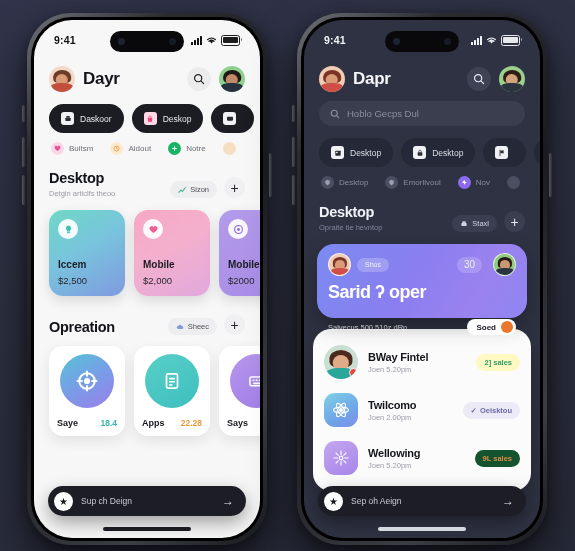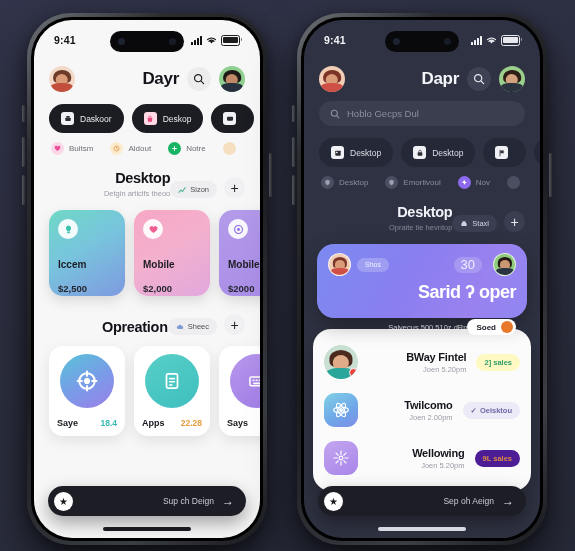--- a/index.html
+++ b/index.html
@@ -3,21 +3,21 @@
 <meta charset="utf-8">
 <style>
   html,body{margin:0;padding:0;}
   body{
     width:575px;height:551px;overflow:hidden;
     background:#2e3142;
     font-family:"Liberation Sans", sans-serif;
     -webkit-font-smoothing:antialiased;
   }
   .canvas{position:relative;width:575px;height:551px;
-    background:linear-gradient(160deg,#31344a 0%,#2b2e3e 55%,#272a38 100%);text-align:right;}
+    background:linear-gradient(160deg,#31344a 0%,#2b2e3e 55%,#272a38 100%);}
 
   
   .phone{position:absolute;border-radius:44px;
      background:linear-gradient(135deg,#6f7378 0%,#2a2c30 18%,#1a1b1f 50%,#3b3e43 82%,#18191d 100%);
      padding:4px;
      box-shadow:0 22px 45px rgba(0,0,0,.55), 0 4px 14px rgba(0,0,0,.4);}
   .phone-inner{position:relative;width:100%;height:100%;border-radius:41px;overflow:hidden;
      background:#000;}
   .screen{position:absolute;inset:3px;border-radius:38px;overflow:hidden;}
   .screen.light{background:#f7f7f8;}
@@ -113,21 +113,21 @@
   .light .plus{background:#f0f0f2;color:#25262c;}
   .dark .plus{background:#3b3e50;color:#e6e8f1;}
 
   
   .cards{display:flex;gap:9px;padding:12px 0 0 15px;}
   .card{width:76px;height:86px;border-radius:14px;flex:none;position:relative;
      padding:9px;box-sizing:border-box;box-shadow:0 5px 13px rgba(0,0,0,.12);}
   .card .badge{width:20px;height:20px;border-radius:50%;background:rgba(255,255,255,.92);
      display:flex;align-items:center;justify-content:center;}
   .card .ctitle{position:absolute;left:9px;bottom:26px;font-size:10px;font-weight:bold;color:#1b1c22;}
-  .card .cval{position:absolute;left:9px;bottom:2px;font-size:9.5px;font-weight:bold;color:#26272e;}
+  .card .cval{position:absolute;left:9px;bottom:10px;font-size:9.5px;font-weight:normal;color:#26272e;}
 
   
   .opcards{display:flex;gap:9px;padding:11px 0 0 15px;}
   .opcard{width:76px;height:90px;border-radius:14px;background:#fff;flex:none;
      box-shadow:0 5px 14px rgba(0,0,0,.09);padding:8px;box-sizing:border-box;
      display:flex;flex-direction:column;align-items:center;}
   .opcircle{width:54px;height:54px;border-radius:50%;display:flex;align-items:center;justify-content:center;}
   .oprow{margin-top:auto;width:100%;display:flex;align-items:center;justify-content:space-between;}
   .oplabel{font-size:9px;font-weight:bold;color:#17181e;}
   .opval{font-size:8.5px;font-weight:bold;}
@@ -146,21 +146,21 @@
   .dark .homebar{background:#d7d9e2;}
 
   
   .hero{margin:12px 13px 0 13px;height:74px;border-radius:17px;position:relative;
      background:linear-gradient(120deg,#7b8af0 0%,#8a7ef0 45%,#9a82ef 75%,#8f86f2 100%);
      padding:9px 11px;box-sizing:border-box;box-shadow:0 8px 20px rgba(0,0,0,.3);}
   .hero-top{display:flex;align-items:center;gap:6px;}
   .hero-pill{height:14px;border-radius:8px;background:rgba(255,255,255,.22);color:#eef0ff;
      font-size:7px;display:flex;align-items:center;padding:0 8px;}
   .hero-30{height:16px;border-radius:8px;background:rgba(255,255,255,.18);color:#eef0ff;
-     font-size:13px;display:flex;align-items:center;padding:0 7px;margin-left:auto;}
+     font-size:10px;display:flex;align-items:center;padding:0 7px;margin-left:auto;}
   .hero-title{margin:6px 0 0 0;font-size:18px;font-weight:bold;color:#fff;letter-spacing:-.5px;}
   .hero-bottom{display:flex;align-items:center;margin-top:16px;}
   .hero-sub{font-size:7.5px;color:rgba(255,255,255,.72);flex:1;}
   .hero-cta{height:16px;border-radius:9px;background:#fff;display:flex;align-items:center;gap:5px;
      padding:0 3px 0 9px;font-size:8px;font-weight:bold;color:#20212a;}
   .hero-cta .odot{width:12px;height:12px;border-radius:50%;background:#e8792c;}
 
   .listpanel{margin:11px 9px 0 9px;background:#fbfbfc;border-radius:18px;padding:9px 11px;
      box-shadow:0 8px 20px rgba(0,0,0,.25);}
   .lrow{display:flex;align-items:center;gap:10px;padding:7px 0;}
@@ -637,21 +637,21 @@
                     <g stroke="#fff" stroke-width="1.4" fill="none">
                       <circle cx="12" cy="12" r="2.2"></circle>
                       <path d="M12 3v5M12 16v5M3 12h5M16 12h5M5.6 5.6l3.5 3.5M14.9 14.9l3.5 3.5M18.4 5.6l-3.5 3.5M9.1 14.9l-3.5 3.5"></path>
                     </g>
                   </svg>
               </div>
               <div class="ltxt">
                 <div class="lname">Wellowing</div>
                 <div class="lsub">Joen 5.20pm</div>
               </div>
-              <div class="lbadge" style="background:#4c1d95;color:#dd8c42;">
+              <div class="lbadge" style="background:#14532d;color:#dd8c42;">
                 <span>9L sales</span>
               </div>
             </div>
           </div>
 
           <div class="bottombar">
             <span class="bb-star">★</span>
             <span class="bb-text">Sep oh Aeign</span>
             <span class="bb-arrow">→</span>
           </div>

